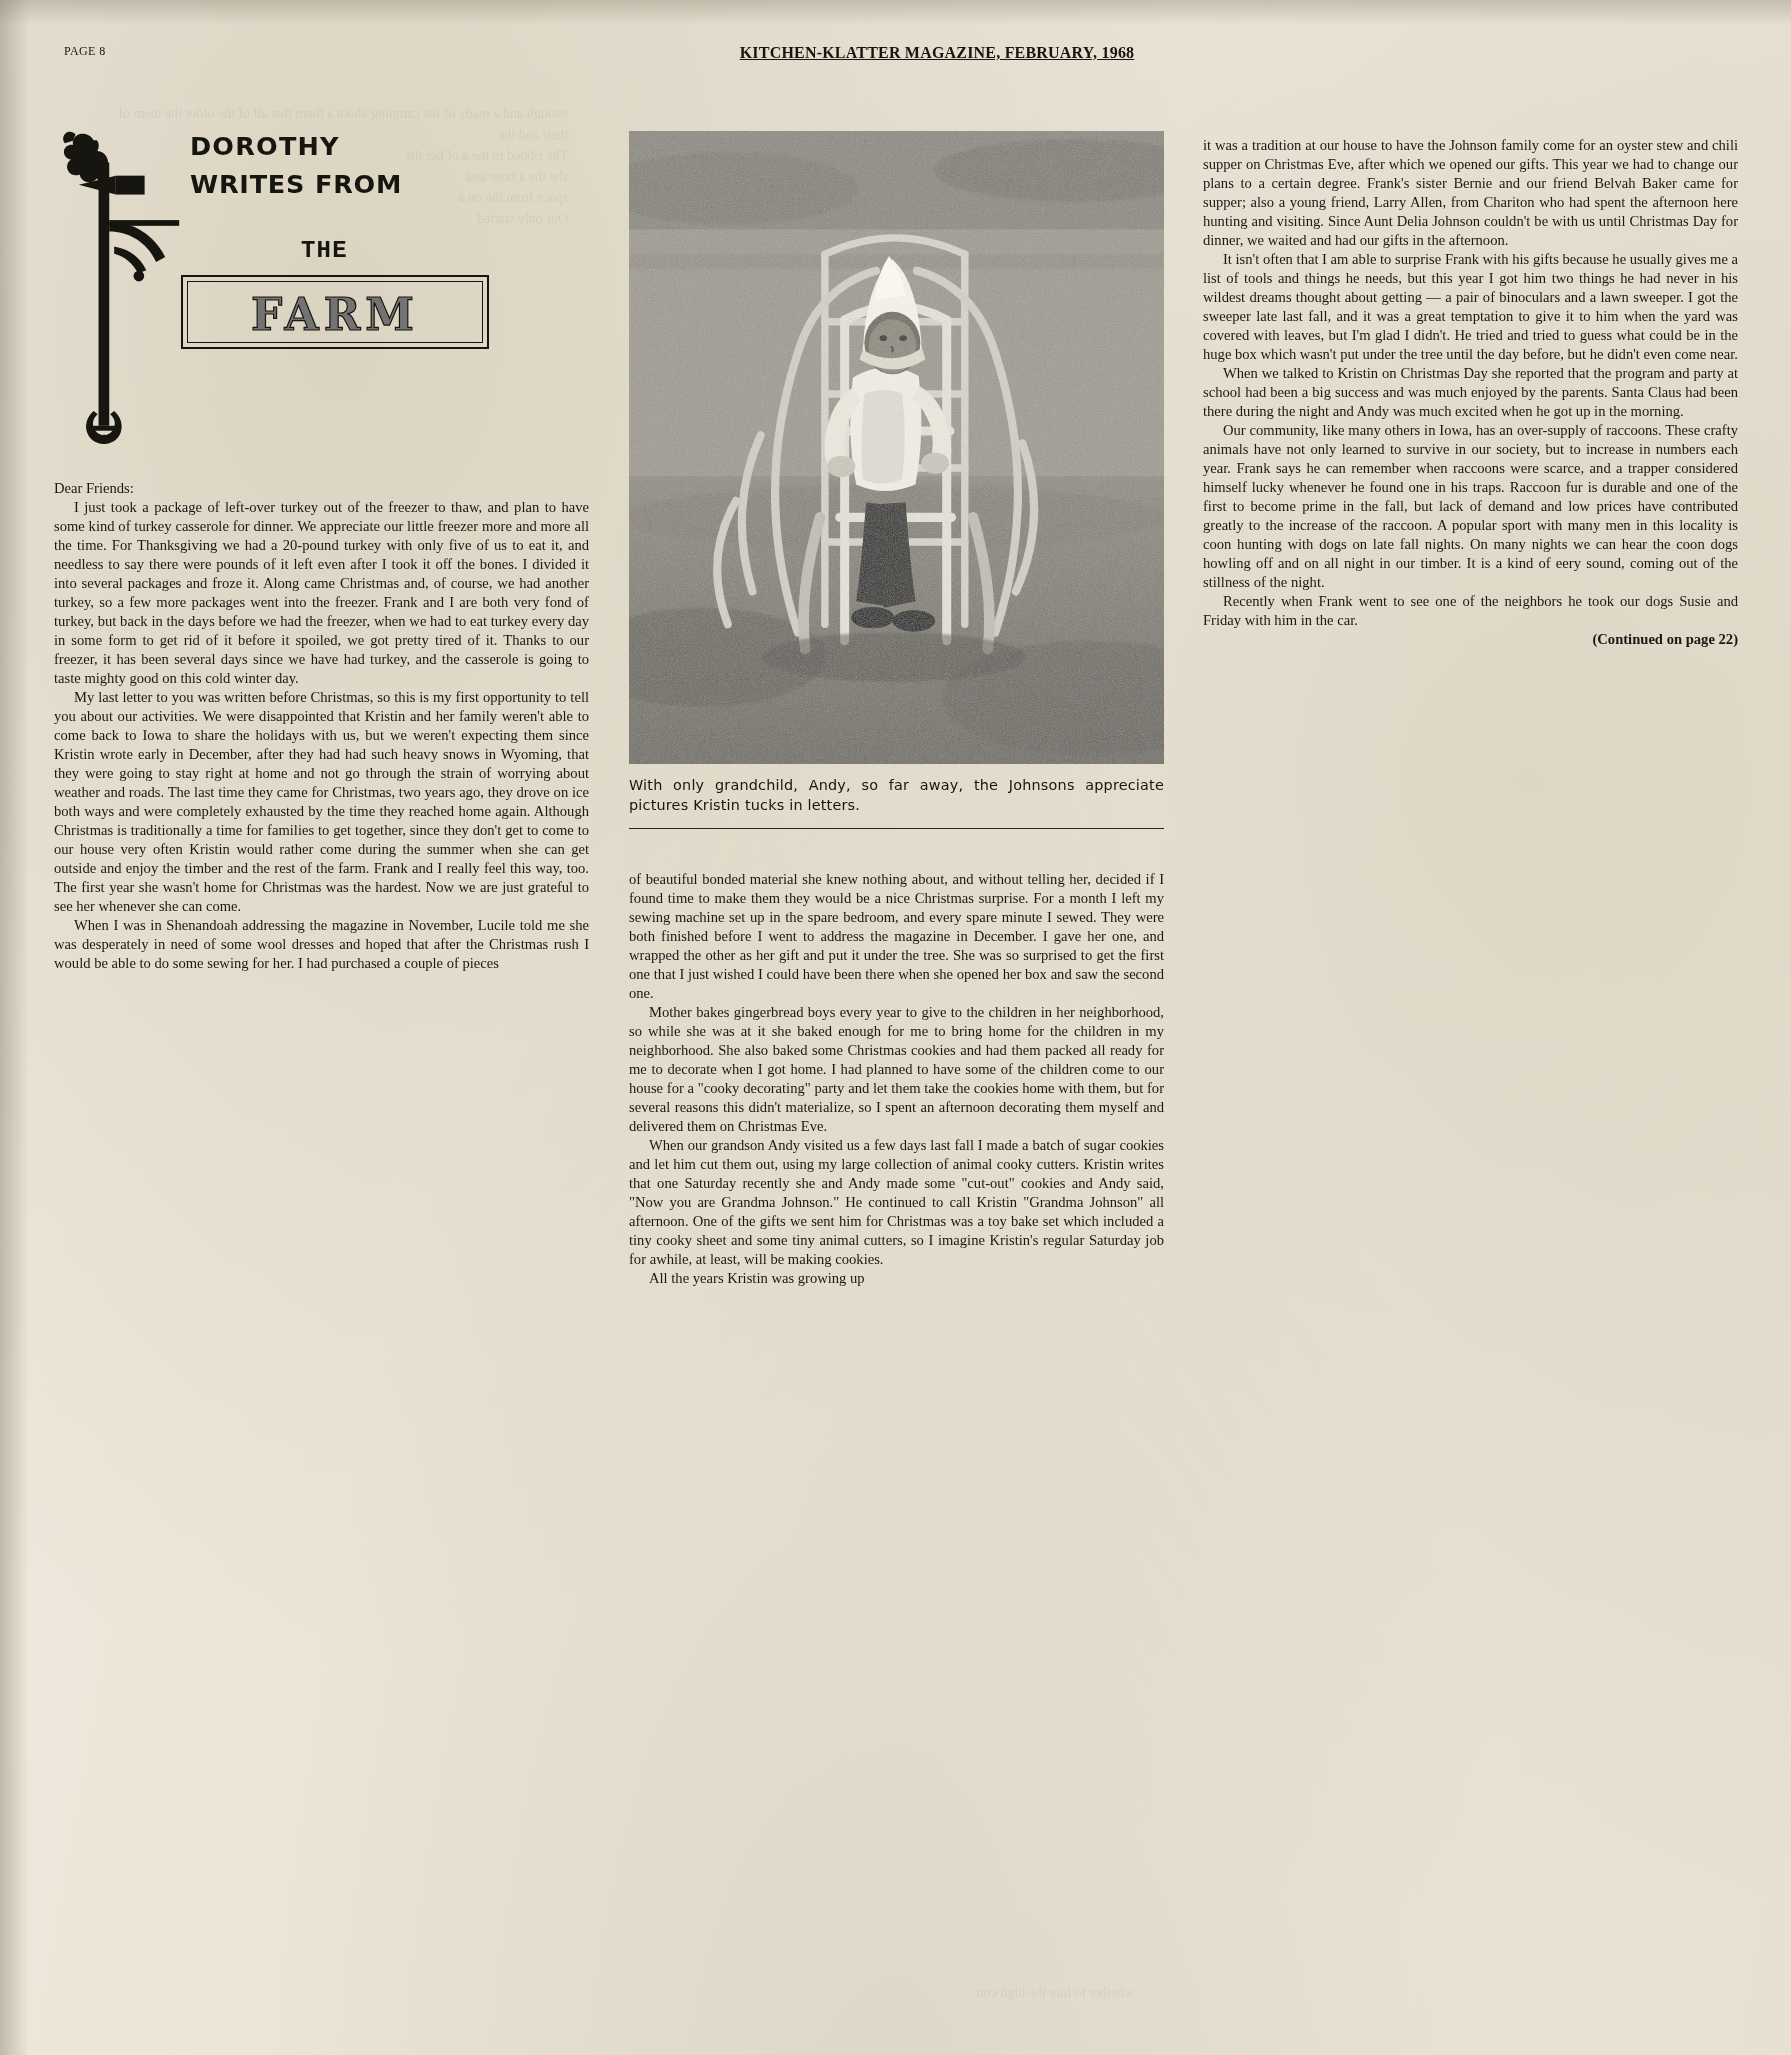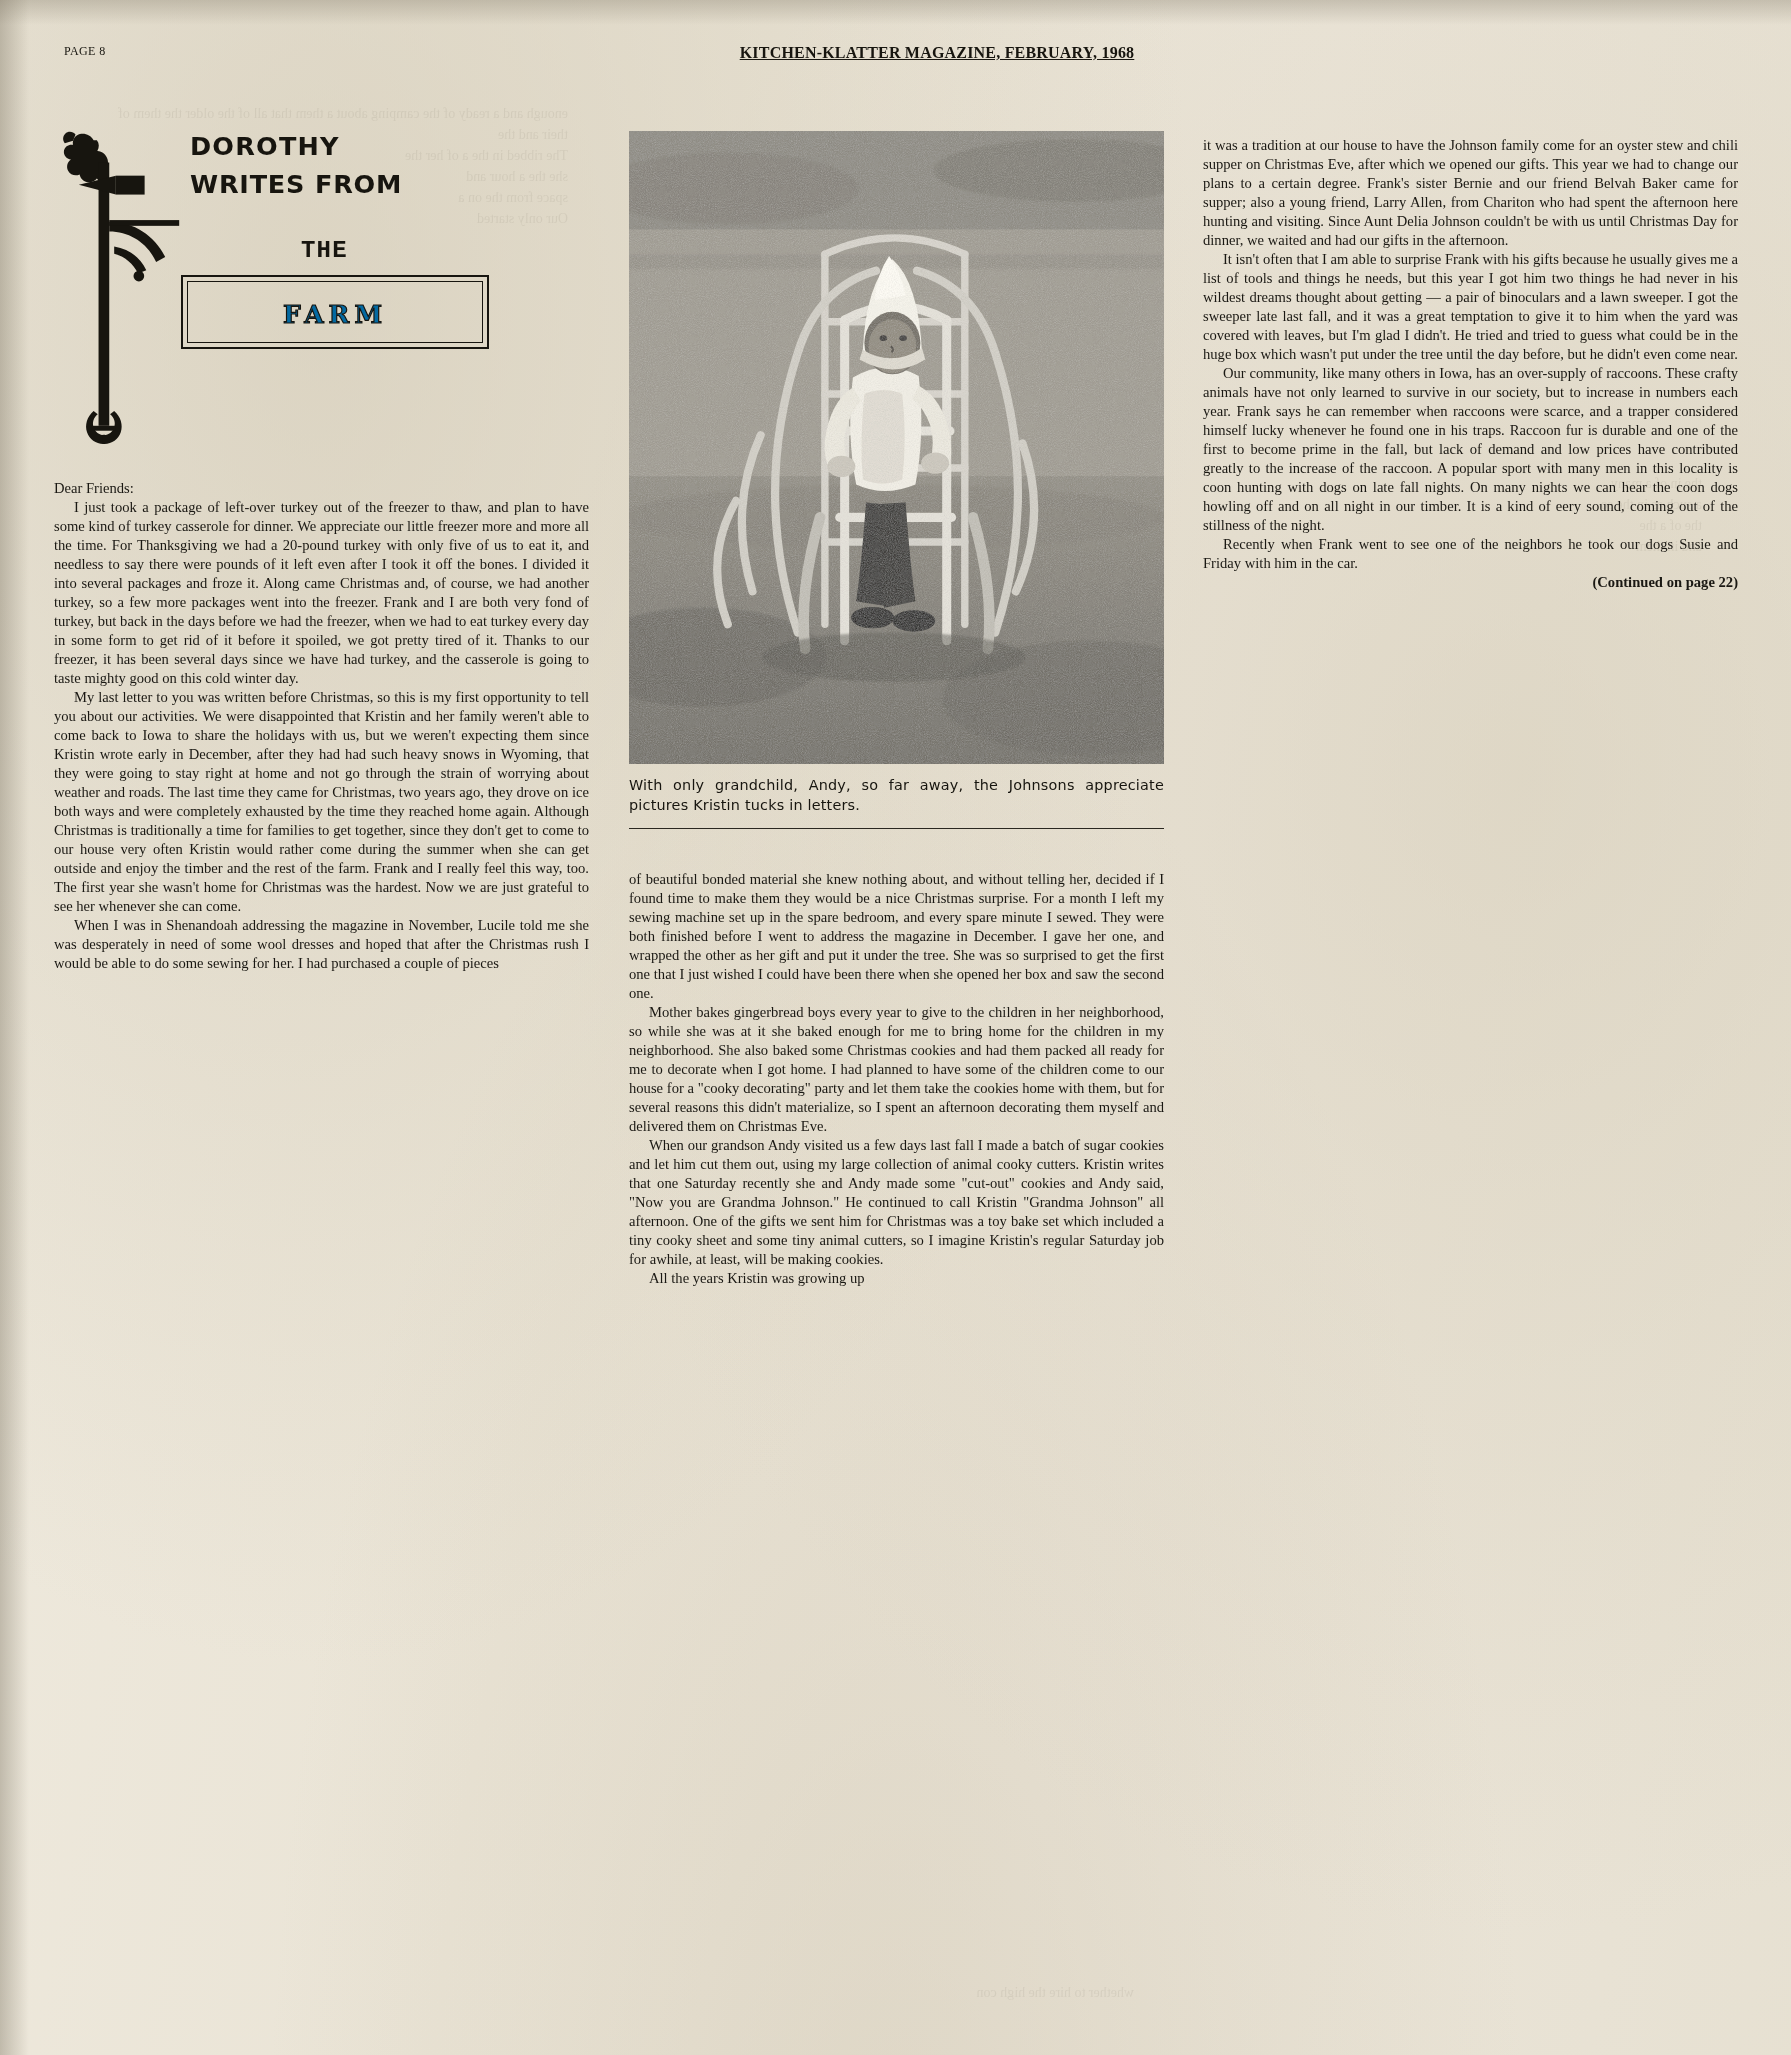--- a/index.html
+++ b/index.html
@@ -132,27 +132,27 @@
     border: 2.9px solid #17150f;
     background: transparent;
   }
   .farm-box-inner {
     position: absolute;
     inset: 3.7px;
     border: 1.2px solid #17150f;
   }
   .farm-text {
     position: absolute;
-    left: 0; right: 0; top: 23px;
+    left: 0; right: 0; top: 12px;
     text-align: center;
     font-family: "DejaVu Serif", serif;
     font-weight: bold;
-    font-size: 25px;
+    font-size: 44px;
     letter-spacing: 5px;
-    color: #0369a1;
+    color: #737373;
     -webkit-text-stroke: 1.2px #17150f;
   }
   
   .signpost { position: absolute; left: 0; top: 0; width: 136px; height: 325px; }
 
   
   .photo-wrap {
     position: absolute;
     left: 629px;
     top: 123px;
@@ -388,19 +388,20 @@
   <div class="col" id="col2">
     <p class="noindent">of beautiful bonded material she knew nothing about, and without telling her, decided if I found time to make them they would be a nice Christmas surprise. For a month I left my sewing machine set up in the spare bedroom, and every spare minute I sewed. They were both finished before I went to address the magazine in December. I gave her one, and wrapped the other as her gift and put it under the tree. She was so surprised to get the first one that I just wished I could have been there when she opened her box and saw the second one.</p>
     <p>Mother bakes gingerbread boys every year to give to the children in her neighborhood, so while she was at it she baked enough for me to bring home for the children in my neighborhood. She also baked some Christmas cookies and had them packed all ready for me to decorate when I got home. I had planned to have some of the children come to our house for a "cooky decorating" party and let them take the cookies home with them, but for several reasons this didn't materialize, so I spent an afternoon decorating them myself and delivered them on Christmas Eve.</p>
     <p>When our grandson Andy visited us a few days last fall I made a batch of sugar cookies and let him cut them out, using my large collection of animal cooky cutters. Kristin writes that one Saturday recently she and Andy made some "cut-out" cookies and Andy said, "Now you are Grandma Johnson." He continued to call Kristin "Grandma Johnson" all afternoon. One of the gifts we sent him for Christmas was a toy bake set which included a tiny cooky sheet and some tiny animal cutters, so I imagine Kristin's regular Saturday job for awhile, at least, will be making cookies.</p>
     <p>All the years Kristin was growing up</p>
   </div>
 
   <div class="col" id="col3">
     <p class="noindent">it was a tradition at our house to have the Johnson family come for an oyster stew and chili supper on Christmas Eve, after which we opened our gifts. This year we had to change our plans to a certain degree. Frank's sister Bernie and our friend Belvah Baker came for supper; also a young friend, Larry Allen, from Chariton who had spent the afternoon here hunting and visiting. Since Aunt Delia Johnson couldn't be with us until Christmas Day for dinner, we waited and had our gifts in the afternoon.</p>
     <p>It isn't often that I am able to surprise Frank with his gifts because he usually gives me a list of tools and things he needs, but this year I got him two things he had never in his wildest dreams thought about getting — a pair of binoculars and a lawn sweeper. I got the sweeper late last fall, and it was a great temptation to give it to him when the yard was covered with leaves, but I'm glad I didn't. He tried and tried to guess what could be in the huge box which wasn't put under the tree until the day before, but he didn't even come near.</p>
+    <p>When we talked to Kristin on Christmas Day she reported that the program and party at school had been a big success and was much enjoyed by the parents. Santa Claus had been there during the night and Andy was much excited when he got up in the morning.</p>
     <p>Our community, like many others in Iowa, has an over-supply of raccoons. These crafty animals have not only learned to survive in our society, but to increase in numbers each year. Frank says he can remember when raccoons were scarce, and a trapper considered himself lucky whenever he found one in his traps. Raccoon fur is durable and one of the first to become prime in the fall, but lack of demand and low prices have contributed greatly to the increase of the raccoon. A popular sport with many men in this locality is coon hunting with dogs on late fall nights. On many nights we can hear the coon dogs howling off and on all night in our timber. It is a kind of eery sound, coming out of the stillness of the night.</p>
     <p>Recently when Frank went to see one of the neighbors he took our dogs Susie and Friday with him in the car.</p>
     <p class="continued">(Continued on page 22)</p>
   </div>
 
 </div>
 
 
 </body></html>

